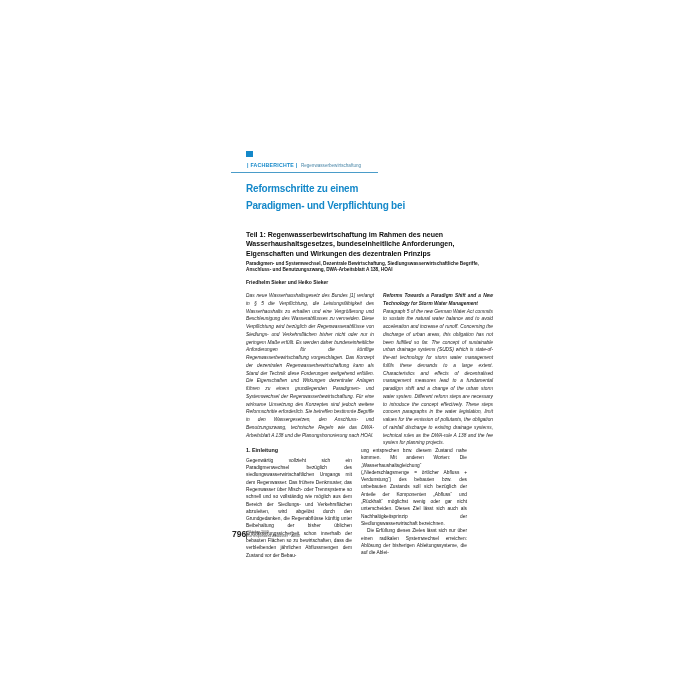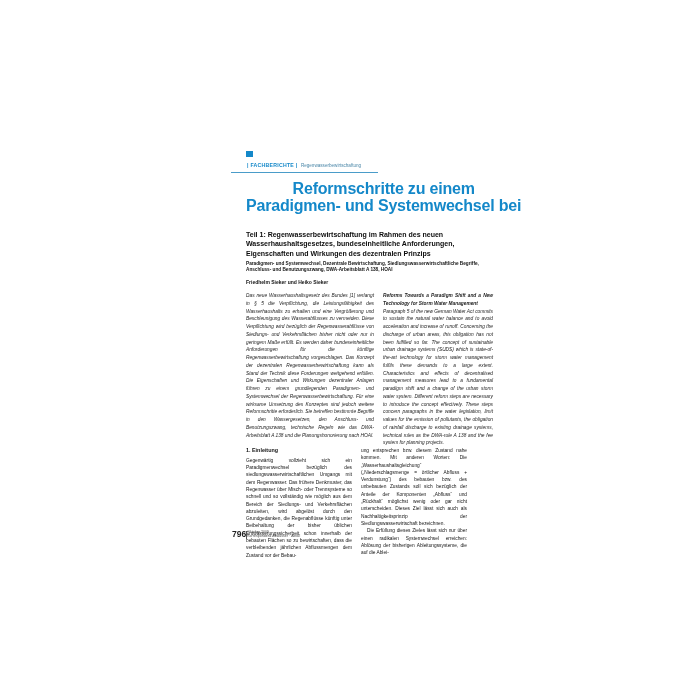--- a/index.html
+++ b/index.html
@@ -7,21 +7,21 @@
           font-family:"Liberation Sans", sans-serif;color:#111;}
   .abs{position:absolute;}
   
   #marker{left:246px;top:151px;width:7px;height:6px;background:var(--accent,#1488c9);}
   #kicker{left:247px;top:162px;font-size:5.2px;line-height:7px;color:var(--accent,#1488c9);white-space:nowrap;}
   #kicker .lbl{font-weight:bold;letter-spacing:.25px;}
   #kicker .topic{font-weight:normal;font-size:4.6px;color:var(--topic,#4b87a8);margin-left:2px;}
   #kicker-rule{left:231px;top:171.5px;width:147px;height:1.5px;background:var(--rule,#4a9cc9);}
   
   #title{left:246px;top:181px;color:var(--accent,#1488c9);font-weight:bold;
-         font-size:16px;line-height:16.6px;letter-spacing:-0.2px;white-space:nowrap;text-align:center;}
+         font-size:10px;line-height:16.6px;letter-spacing:-0.2px;white-space:nowrap;}
   #subtitle{left:246px;top:230px;font-weight:bold;font-size:7px;line-height:9.4px;color:#0d0d0d;white-space:nowrap;}
   #keywords{left:246px;top:261px;width:242px;font-weight:bold;font-size:4.7px;line-height:6px;color:#141414;}
   #authors{left:246px;top:279px;font-weight:bold;font-size:5px;color:#141414;}
   
   #abstract{left:246px;top:292px;width:248px;display:flex;gap:9px;}
   #abstract .col{font-size:4.8px;line-height:7.75px;text-align:justify;font-style:italic;color:#1c1c1c;}
   #abs-de{width:128px;}
   #abs-en{width:110px;}
   #abs-en .en-title{font-weight:bold;}
   
@@ -43,21 +43,21 @@
   <div class="abs" id="marker"></div>
 
   <div class="abs" id="kicker">
     <span class="lbl">| FACHBERICHTE |</span>
     <span class="topic">Regenwasserbewirtschaftung</span>
   </div>
   <div class="abs" id="kicker-rule"></div>
 
   <div class="abs" id="title">
     <div>Reformschritte zu einem</div>
-    <div>Paradigmen- und Systemwechsel bei</div>
+    <div>Paradigmen- und Verpflichtung bei</div>
   </div>
 
   <div class="abs" id="subtitle">
     <div>Teil 1: Regenwasserbewirtschaftung im Rahmen des neuen</div>
     <div>Wasserhaushaltsgesetzes, bundeseinheitliche Anforderungen,</div>
     <div>Eigenschaften und Wirkungen des dezentralen Prinzips</div>
   </div>
 
   <div class="abs" id="keywords">Paradigmen- und Systemwechsel, Dezentrale Bewirtschaftung, Siedlungswasserwirtschaftliche Begriffe, Anschluss- und Benutzungszwang, DWA-Arbeitsblatt A 138, HOAI</div>
 

